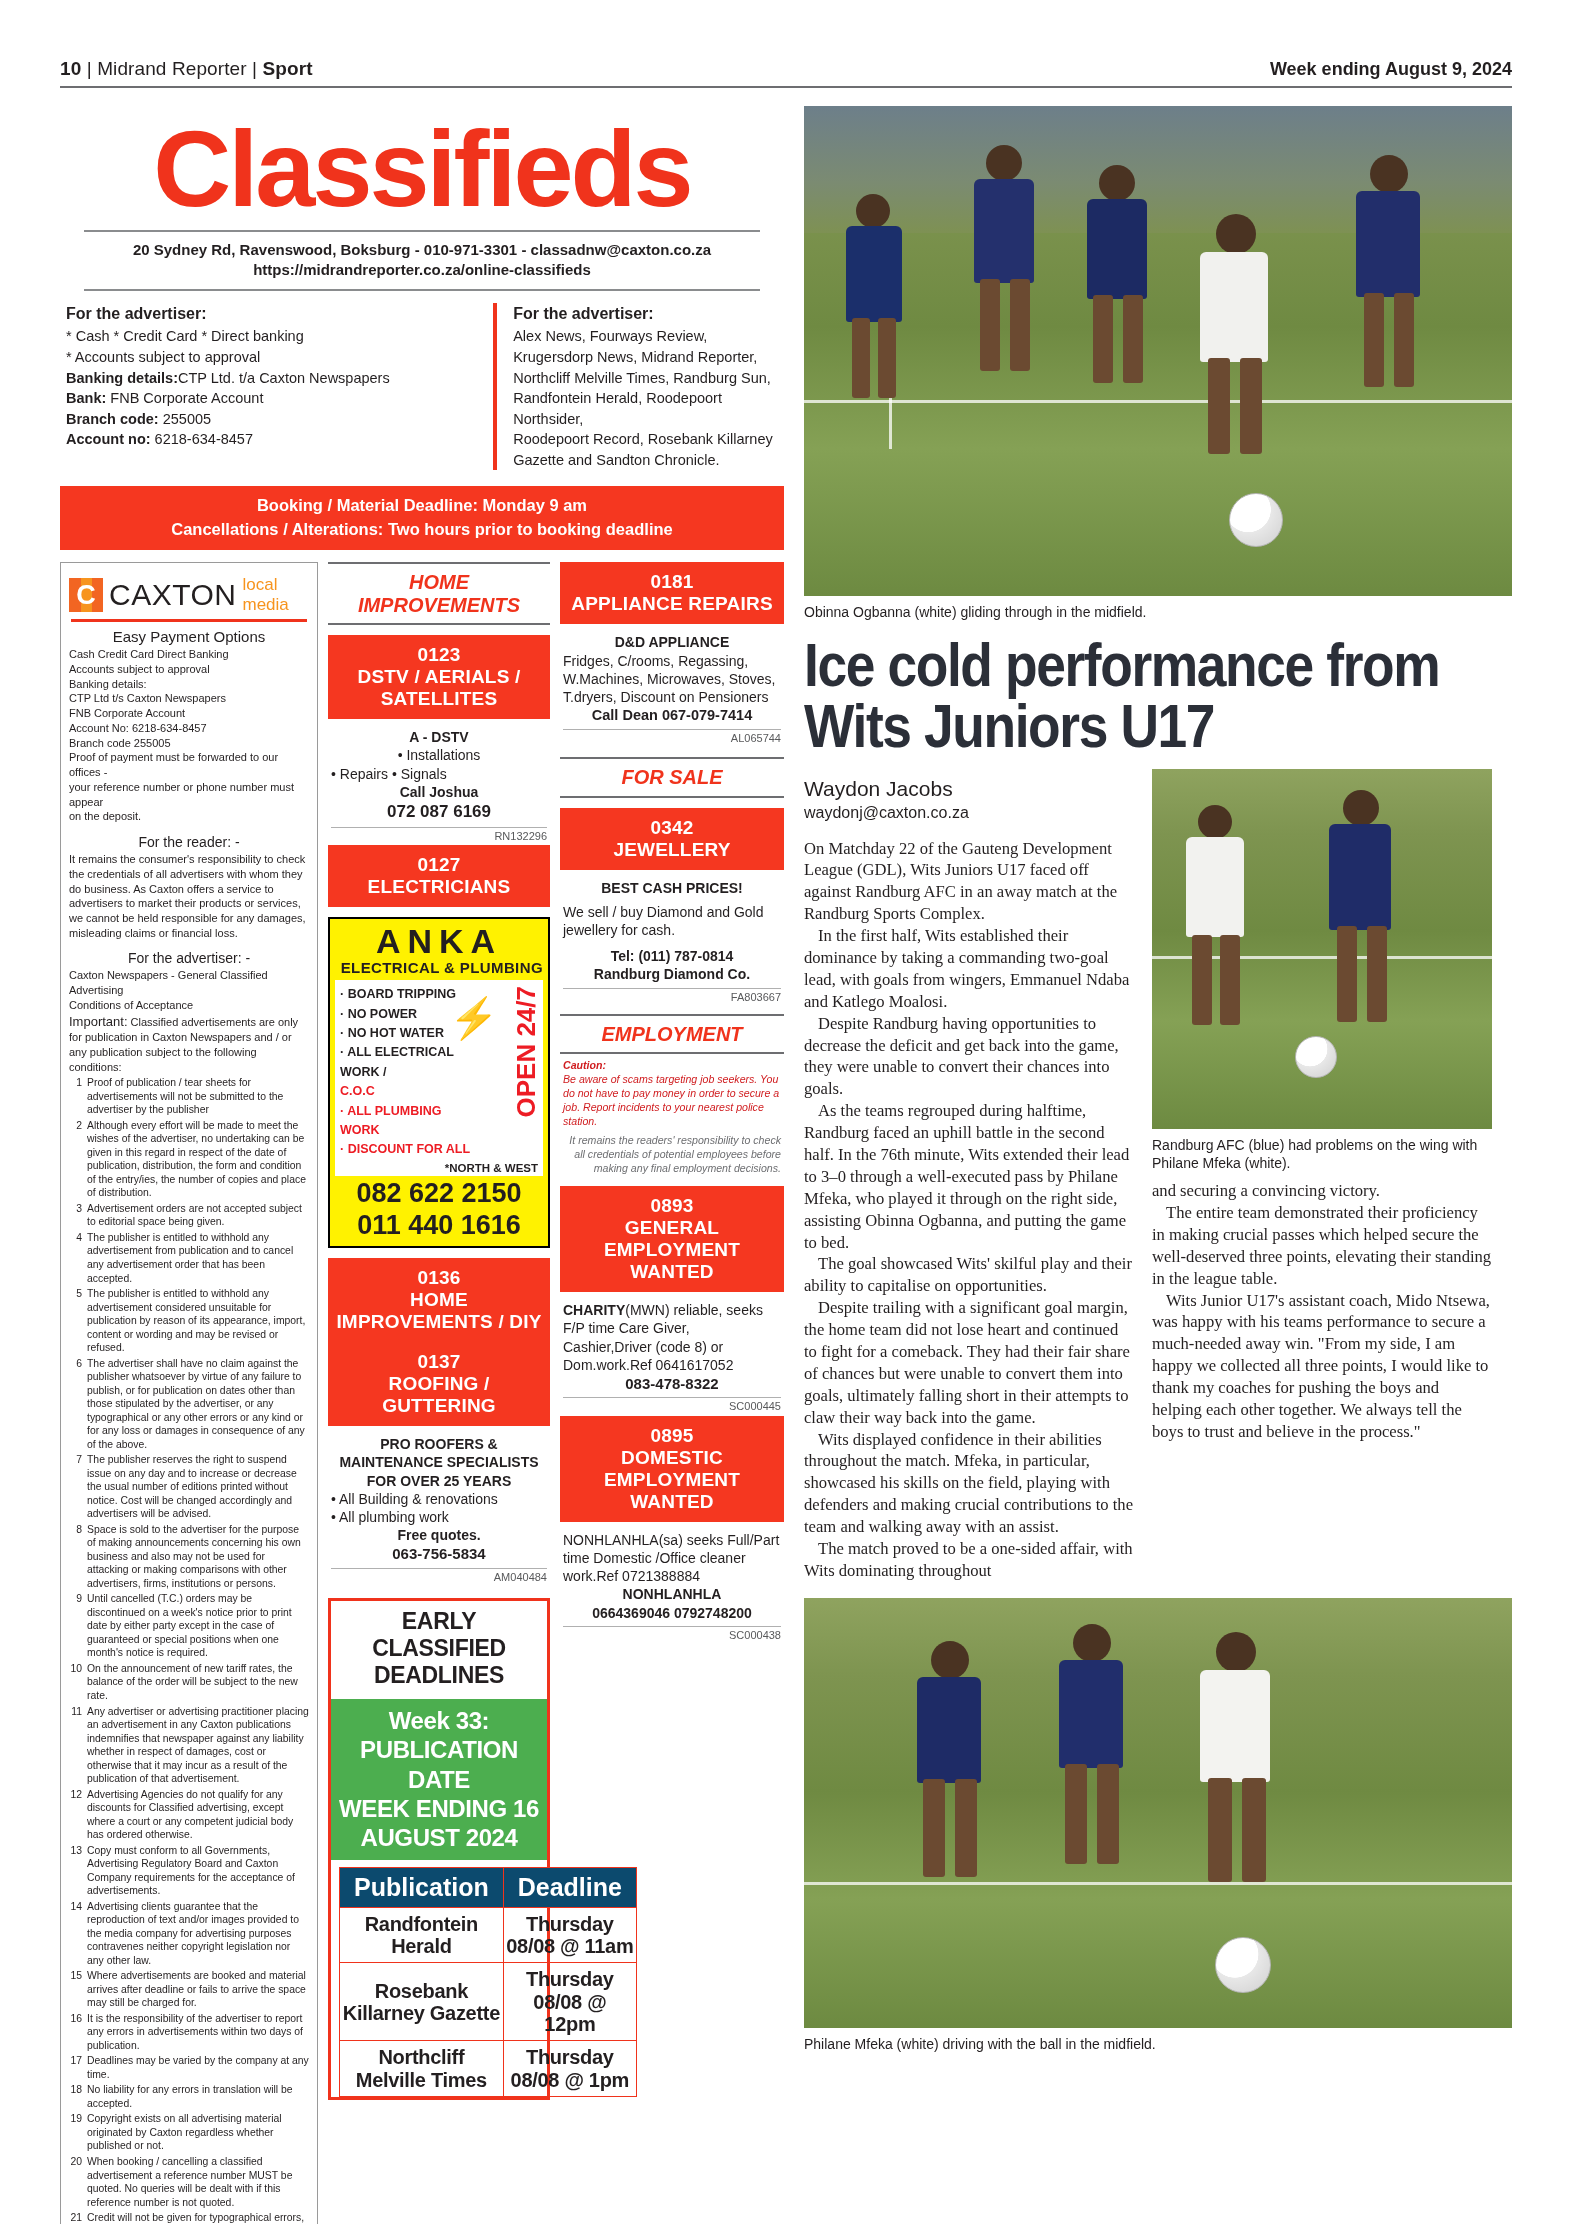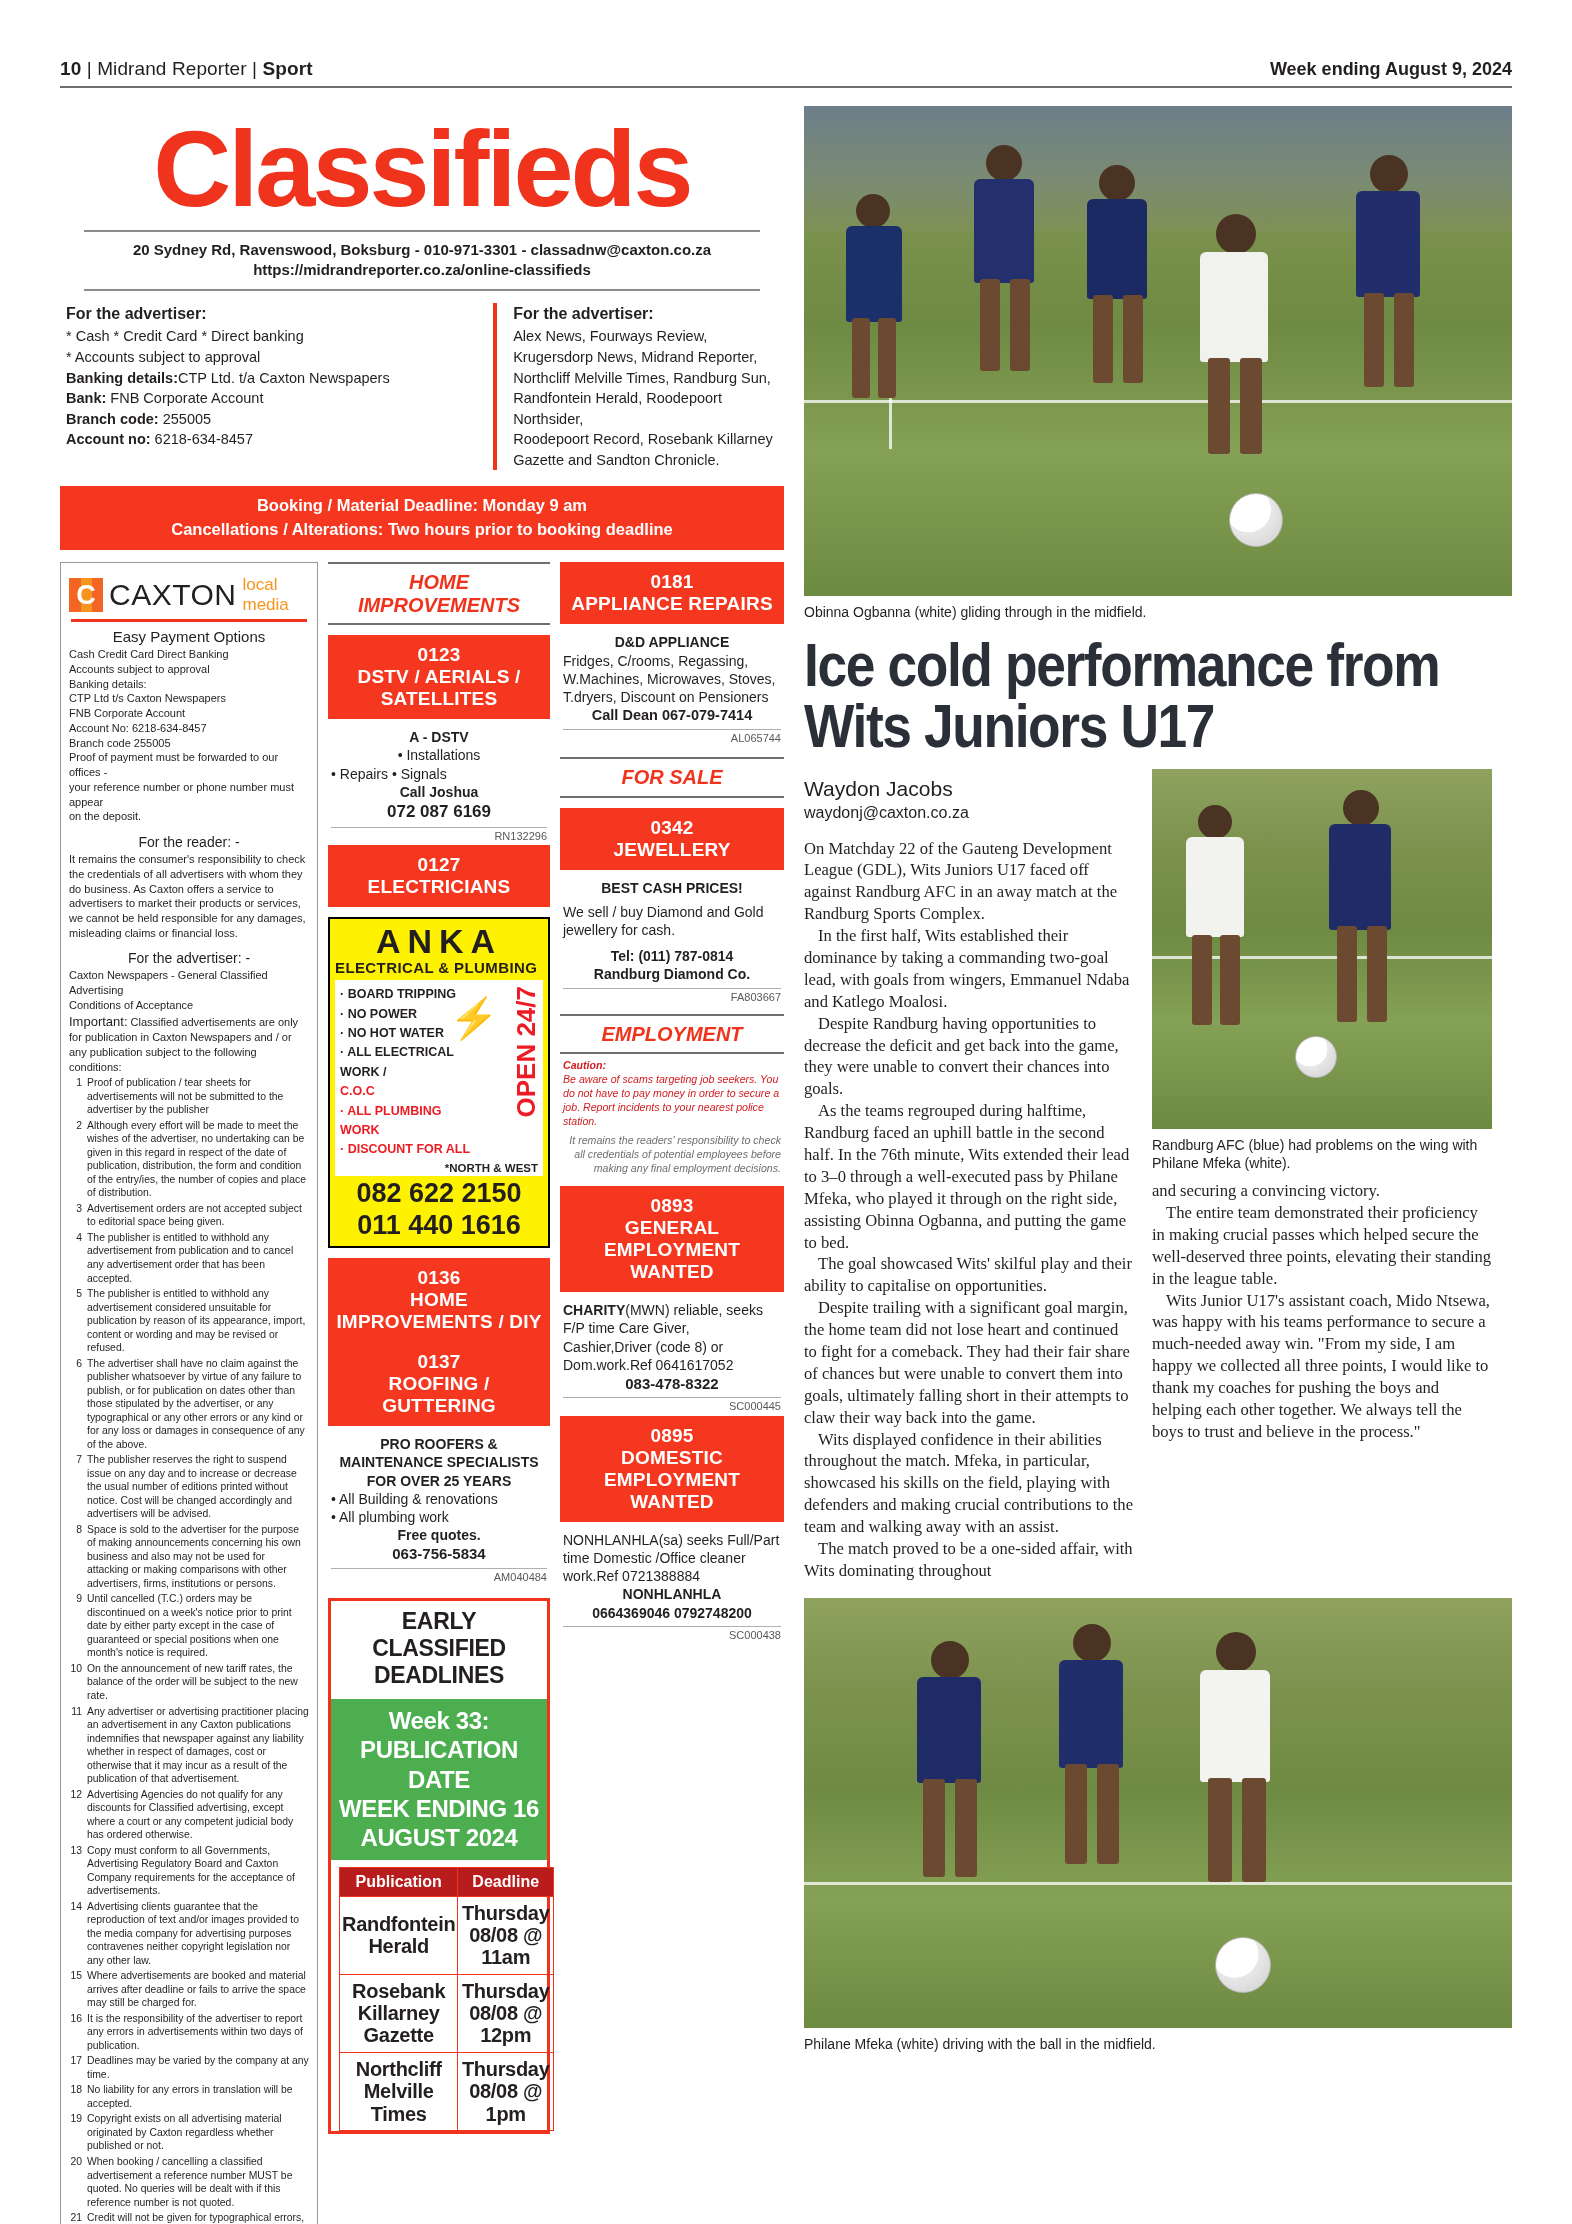--- a/index.html
+++ b/index.html
@@ -105,21 +105,21 @@
     border-top: 2px solid #6d6e71; border-bottom: 2px solid #6d6e71;
   }
   .ad-body { text-align: center; font-size: 14px; line-height: 1.3; padding: 9px 3px 2px; }
   .ad-body.left { text-align: left; }
   .ad-body b { font-weight: 700; }
   .ad-ref { text-align: right; font-size: 11px; color: #58595b; border-top: 1px solid #b0b0b0; margin-top: 4px; padding-top: 1px; }
 
   
   .anka { background: #fff200; border: 2px solid #000; margin-top: 10px; padding: 5px; }
   .anka-title { text-align: center; font-size: 34px; font-weight: 700; letter-spacing: 7px; line-height: 1; }
-  .anka-sub { text-align: left; font-size: 15px; font-weight: 700; letter-spacing: .4px; margin-top: 1px; }
+  .anka-sub { text-align: right; font-size: 15px; font-weight: 700; letter-spacing: .4px; margin-top: 1px; }
   .anka-inner { background: #fff; margin-top: 4px; padding: 5px 5px 2px; position: relative; min-height: 150px; }
   .anka-list { font-size: 12.5px; font-weight: 700; line-height: 1.55; width: 140px; }
   .anka-list .red { color: #ed1c24; }
   .anka-open {
     position: absolute; right: 4px; top: 6px;
     writing-mode: vertical-rl; transform: rotate(180deg);
     color: #ed1c24; font-weight: 700; font-size: 26px; letter-spacing: 0px; line-height: 1;
   }
   .anka-bolt { position: absolute; right: 44px; top: 18px; color: #ed1c24; font-size: 40px; line-height: 1; }
   .anka-nw { text-align: right; font-size: 11.5px; font-weight: 700; margin-top: 2px; }
@@ -128,21 +128,21 @@
   
   .caution { font-size: 10.6px; font-style: italic; line-height: 1.32; color: #d01c1f; padding: 5px 3px 0; }
   .caution b { font-weight: 700; }
   .caution .grey { color: #6d6e71; text-align: right; }
 
   
   .deadbox { border: 3px solid #f0331c; margin-top: 12px; }
   .deadbox-title { text-align: center; font-weight: 700; font-size: 23px; padding: 7px 2px 10px; letter-spacing: -.3px; }
   .deadbox-green { background: #4cae4f; color: #fff; text-align: center; font-weight: 700; font-size: 24px; line-height: 1.22; padding: 7px 4px; letter-spacing: -.4px; }
   table.dl { width: calc(100% - 16px); margin: 7px 8px 0; border-collapse: collapse; }
-  table.dl th { background: #b91c1c; color: #fff; font-size: 16px; font-weight: 700; padding: 5px 14px; border: 1px solid #f0331c; }
+  table.dl th { background: #0c4a6e; color: #fff; font-size: 25px; font-weight: 700; padding: 5px 14px; border: 1px solid #f0331c; }
   table.dl td { font-size: 20px; font-weight: 700; text-align: center; padding: 5px 2px; border: 1px solid #f0331c; line-height: 1.12; letter-spacing: -.3px;}
 
   
   .photo { width: 100%; position: relative; overflow: hidden; background: #5d7c3a; }
   .caption { font-size: 14px; padding: 7px 0 0; line-height: 1.3; }
   .headline {
     font-family: "Liberation Sans", sans-serif;
     font-weight: 700; font-size: 62px; line-height: .98;
     letter-spacing: -1.6px; margin-top: 14px; color: #2b2f38;
     transform: scaleX(.86); transform-origin: left center;

